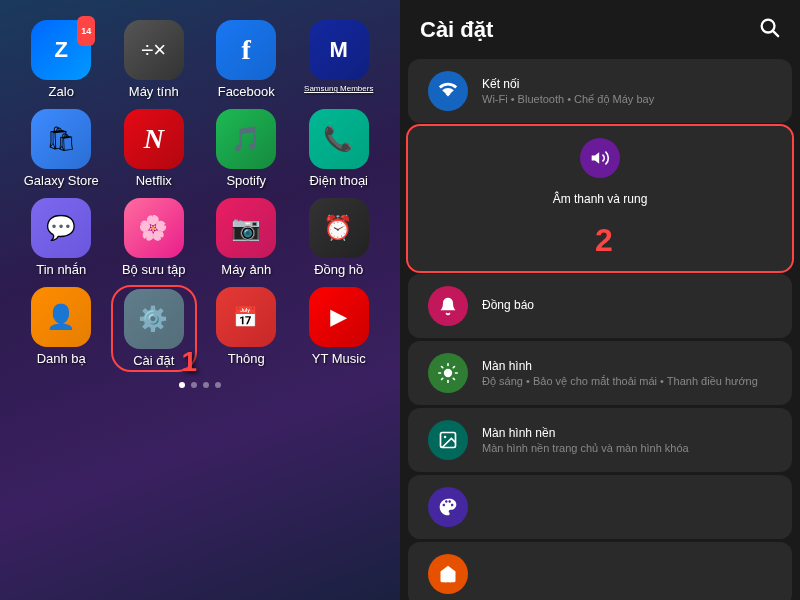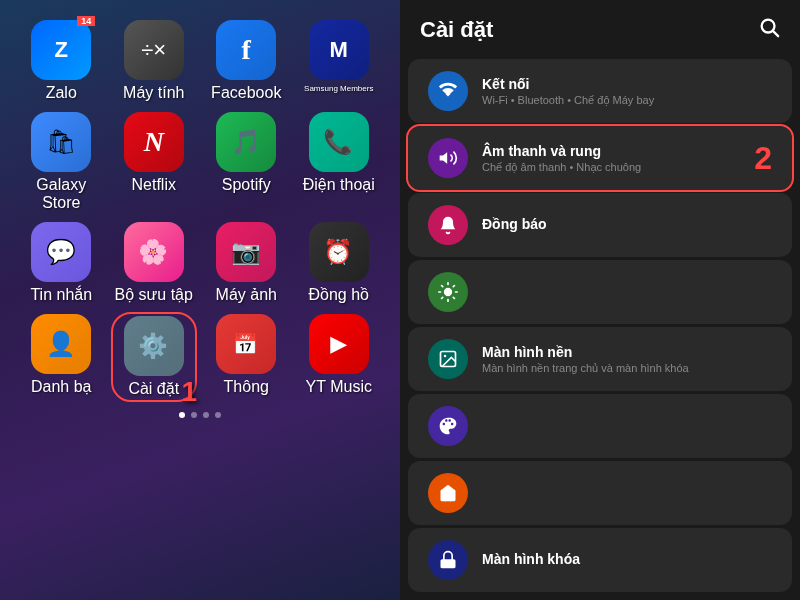--- a/index.html
+++ b/index.html
@@ -46,34 +46,34 @@
       border-radius: 16px;
       display: flex;
       align-items: center;
       justify-content: center;
       font-size: 28px;
       position: relative;
     }
 
     .app-label {
       color: white;
-      font-size: 16px;
+      font-size: 13px;
       text-align: center;
       text-shadow: 1px 1px 2px rgba(0,0,0,0.7);
     }
 
     .badge {
       position: absolute;
       top: -4px;
       right: -4px;
       background: #ff4444;
       color: white;
       font-size: 9px;
-      border-radius: 0;
-      padding: 0 4px;
+      border-radius: 6px;
+      padding: 10px 4px;
       min-width: 16px;
       text-align: right;
       font-weight: bold;
     }
 
     
     .zalo { background: linear-gradient(135deg, #0068ff, #0099ff); }
     .calculator { background: linear-gradient(135deg, #555, #333); }
     .facebook { background: linear-gradient(135deg, #1877f2, #1466d0); }
     .samsung-members { background: linear-gradient(135deg, #1428a0, #0f1f80); }
@@ -165,20 +165,21 @@
       cursor: pointer;
       gap: 14px;
       background: #2a2a2a;
       margin-bottom: 3px;
     }
 
     .settings-item.highlighted {
       outline: 2px solid #ff4444;
       background: #2a2a2a;
       position: relative;
+      flex-direction: column;
     }
 
     .settings-item-icon {
       width: 40px;
       height: 40px;
       border-radius: 50%;
       display: flex;
       align-items: center;
       justify-content: center;
       font-size: 18px;
@@ -193,22 +194,22 @@
     .icon-violet { background: #4527a0; }
     .icon-orange { background: #e65100; }
     .icon-indigo { background: #1a237e; }
 
     .settings-item-text {
       flex: 1;
     }
 
     .settings-item-title {
       color: white;
-      font-size: 14px;
-      font-weight: 700;
+      font-size: 12px;
+      font-weight: 400;
       margin-bottom: 2px;
     }
 
     .settings-item-subtitle {
       color: #888;
       font-size: 11px;
     }
 
     .step-number-2 {
       color: #ff4444;
@@ -244,21 +245,21 @@
     <div class="app-item">
       <div class="app-icon facebook">
         <span style="color:white;font-size:28px;font-weight:bold;font-family:Georgia,serif;">f</span>
       </div>
       <span class="app-label">Facebook</span>
     </div>
     <div class="app-item">
       <div class="app-icon samsung-members">
         <span style="color:white;font-size:22px;font-weight:bold;">M</span>
       </div>
-      <span class="app-label" style="font-size:8px;">Samsung Members</span>
+      <span class="app-label" style="font-size:8px;text-decoration:underline;">Samsung Members</span>
     </div>
 
     <div class="app-item">
       <div class="app-icon galaxy-store">
         <span style="font-size:24px;">🛍</span>
       </div>
       <span class="app-label">Galaxy Store</span>
     </div>
     <div class="app-item">
       <div class="app-icon netflix">
@@ -368,21 +369,20 @@
 
     <div class="settings-item highlighted">
       <div class="settings-item-icon icon-purple">
         <svg width="20" height="20" viewBox="0 0 24 24" fill="white">
           <path d="M11 5L6 9H2v6h4l5 4V5z"></path>
           <path d="M19.07 4.93a10 10 0 010 14.14M15.54 8.46a5 5 0 010 7.07" stroke="white" stroke-width="2" fill="none" stroke-linecap="round"></path>
         </svg>
       </div>
       <div class="settings-item-text">
         <div class="settings-item-title">Âm thanh và rung</div>
-        <div class="settings-item-subtitle">Chế độ âm thanh • Nhạc chuông</div>
       </div>
       <span class="step-number-2">2</span>
     </div>
 
     <div class="settings-item">
       <div class="settings-item-icon icon-pink">
         <svg width="20" height="20" viewBox="0 0 24 24" fill="white">
           <path d="M18 8A6 6 0 006 8c0 7-3 9-3 9h18s-3-2-3-9"></path>
           <path d="M13.73 21a2 2 0 01-3.46 0" stroke="white" stroke-width="2" fill="none" stroke-linecap="round"></path>
         </svg>
@@ -399,20 +399,24 @@
           <line x1="12" y1="1" x2="12" y2="3" stroke="white" stroke-width="2" stroke-linecap="round"></line>
           <line x1="12" y1="21" x2="12" y2="23" stroke="white" stroke-width="2" stroke-linecap="round"></line>
           <line x1="4.22" y1="4.22" x2="5.64" y2="5.64" stroke="white" stroke-width="2" stroke-linecap="round"></line>
           <line x1="18.36" y1="18.36" x2="19.78" y2="19.78" stroke="white" stroke-width="2" stroke-linecap="round"></line>
           <line x1="1" y1="12" x2="3" y2="12" stroke="white" stroke-width="2" stroke-linecap="round"></line>
           <line x1="21" y1="12" x2="23" y2="12" stroke="white" stroke-width="2" stroke-linecap="round"></line>
           <line x1="4.22" y1="19.78" x2="5.64" y2="18.36" stroke="white" stroke-width="2" stroke-linecap="round"></line>
           <line x1="18.36" y1="5.64" x2="19.78" y2="4.22" stroke="white" stroke-width="2" stroke-linecap="round"></line>
         </svg>
       </div>
+      <div class="settings-item-text">
+        <div class="settings-item-title">Màn hình</div>
+        <div class="settings-item-subtitle">Độ sáng • Bảo vệ cho mắt thoải mái • Thanh điều hướng</div>
+      </div>
     </div>
 
     <div class="settings-item">
       <div class="settings-item-icon icon-teal">
         <svg width="20" height="20" viewBox="0 0 24 24" fill="white">
           <rect x="3" y="3" width="18" height="18" rx="2" ry="2" stroke="white" stroke-width="2" fill="none"></rect>
           <circle cx="8.5" cy="8.5" r="1.5"></circle>
           <polyline points="21 15 16 10 5 21" stroke="white" stroke-width="2" fill="none"></polyline>
         </svg>
       </div>

